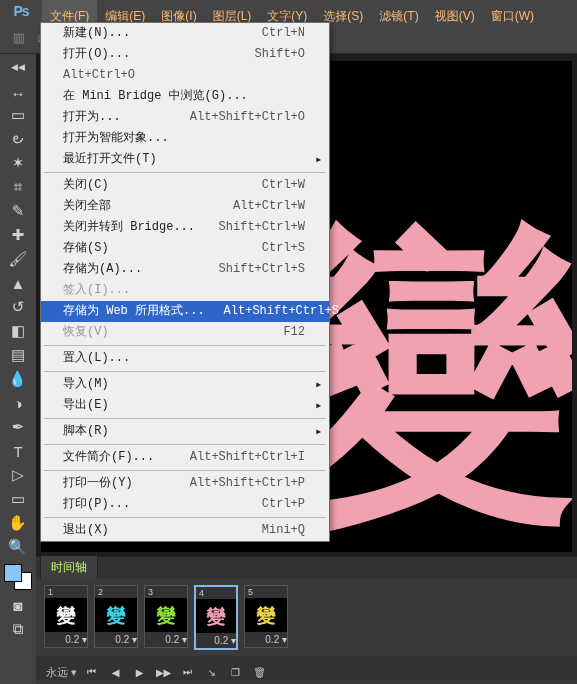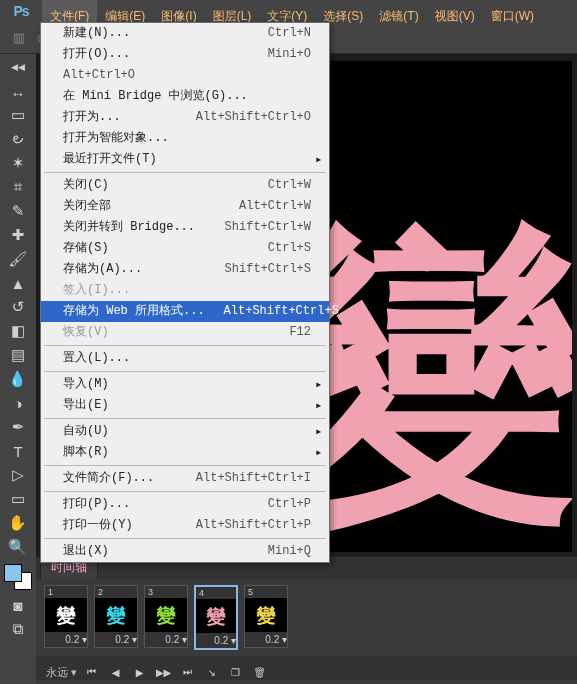--- a/index.html
+++ b/index.html
@@ -112,21 +112,21 @@
   width: 290px;
   background: #efefef;
   border: 1px solid #6f6f6f;
   box-shadow: 2px 2px 6px rgba(0,0,0,0.4);
   z-index: 50;
 }
 .dd-item {
   display: flex;
   justify-content: space-between;
   align-items: flex-end;
-  padding: 2px 18px 2px 22px;
+  padding: 2px 24px 2px 22px;
   font-family: "NSimSun","SimSun","Courier New",monospace;
   font-size: 12px;
   line-height: 17px;
   color: #222;
   white-space: nowrap;
 }
 .dd-item.highlight { background: #2e66c9; color: #fff; gap: 19px; }
 .dd-item.disabled { color: #9a9a9a; }
 .dd-sep { height: 1px; background: #b8b8b8; margin: 2px 3px; }
 .dd-sub { padding-right: 8px; }
@@ -136,21 +136,21 @@
 .dd-item.highlight .dd-short { color:#fff; }
 
 
 .timeline {
   position: absolute;
   left: 36px; right: 0; bottom: 0; height: 128px;
   background: #3a3a3a;
   border-top: 1px solid #222;
 }
 .tl-tabrow { height: 22px; background: #323232; display:flex; align-items:flex-end; padding-left: 4px; gap:2px;}
-.tl-tab { padding: 3px 10px; background:#3e3e3e; font-size:12px; color:#f9a8d4; border:1px solid #222; border-bottom:none;}
+.tl-tab { padding: 3px 10px; background:#3e3e3e; font-size:12px; color:#bef264; border:1px solid #222; border-bottom:none;}
 .tl-frames { display:flex; gap:6px; padding: 6px 8px; align-items:flex-start; }
 .frame {
   width: 44px;
   background:#2a2a2a;
   border:1px solid #555;
   display:flex; flex-direction:column;
 }
 .frame.selected { border: 2px solid #89b7e6; }
 .frame-num { font-size:9px; padding: 1px 3px; color:#ccc; background:#333; }
 .frame-thumb { width:100%; height:34px; background:#000; display:flex; align-items:center; justify-content:center; font-size:19px; font-weight:900; line-height:1; }
@@ -193,21 +193,21 @@
   </div>
 </div>
 
 <div class="dropdown" id="file-dropdown">
     <div class="dd-item">
       <span class="dd-label">新建(N)...</span>
       <span class="dd-short">Ctrl+N</span>
     </div>
     <div class="dd-item">
       <span class="dd-label">打开(O)...</span>
-      <span class="dd-short">Mini+O</span>
+      <span class="dd-short">Shift+O</span>
     </div>
     <div class="dd-item">
       <span class="dd-short">Alt+Ctrl+O</span>
     </div>
     <div class="dd-item">
       <span class="dd-label">在 Mini Bridge 中浏览(G)...</span>
     </div>
     <div class="dd-item">
       <span class="dd-label">打开为...</span>
       <span class="dd-short">Alt+Shift+Ctrl+O</span>
@@ -256,38 +256,35 @@
     </div>
     <div class="dd-sep"></div>
     <div class="dd-item dd-sub">
       <span class="dd-label">导入(M)</span>
     </div>
     <div class="dd-item dd-sub">
       <span class="dd-label">导出(E)</span>
     </div>
     <div class="dd-sep"></div>
     <div class="dd-item dd-sub">
-      <span class="dd-label">自动(U)</span>
-    </div>
-    <div class="dd-item dd-sub">
       <span class="dd-label">脚本(R)</span>
     </div>
     <div class="dd-sep"></div>
     <div class="dd-item">
       <span class="dd-label">文件简介(F)...</span>
       <span class="dd-short">Alt+Shift+Ctrl+I</span>
     </div>
     <div class="dd-sep"></div>
     <div class="dd-item">
+      <span class="dd-label">打印一份(Y)</span>
+      <span class="dd-short">Alt+Shift+Ctrl+P</span>
+    </div>
+    <div class="dd-item">
       <span class="dd-label">打印(P)...</span>
       <span class="dd-short">Ctrl+P</span>
-    </div>
-    <div class="dd-item">
-      <span class="dd-label">打印一份(Y)</span>
-      <span class="dd-short">Alt+Shift+Ctrl+P</span>
     </div>
     <div class="dd-sep"></div>
     <div class="dd-item">
       <span class="dd-label">退出(X)</span>
       <span class="dd-short">Mini+Q</span>
     </div>
   </div>
 
 <div class="timeline">
   <div class="tl-tabrow">

